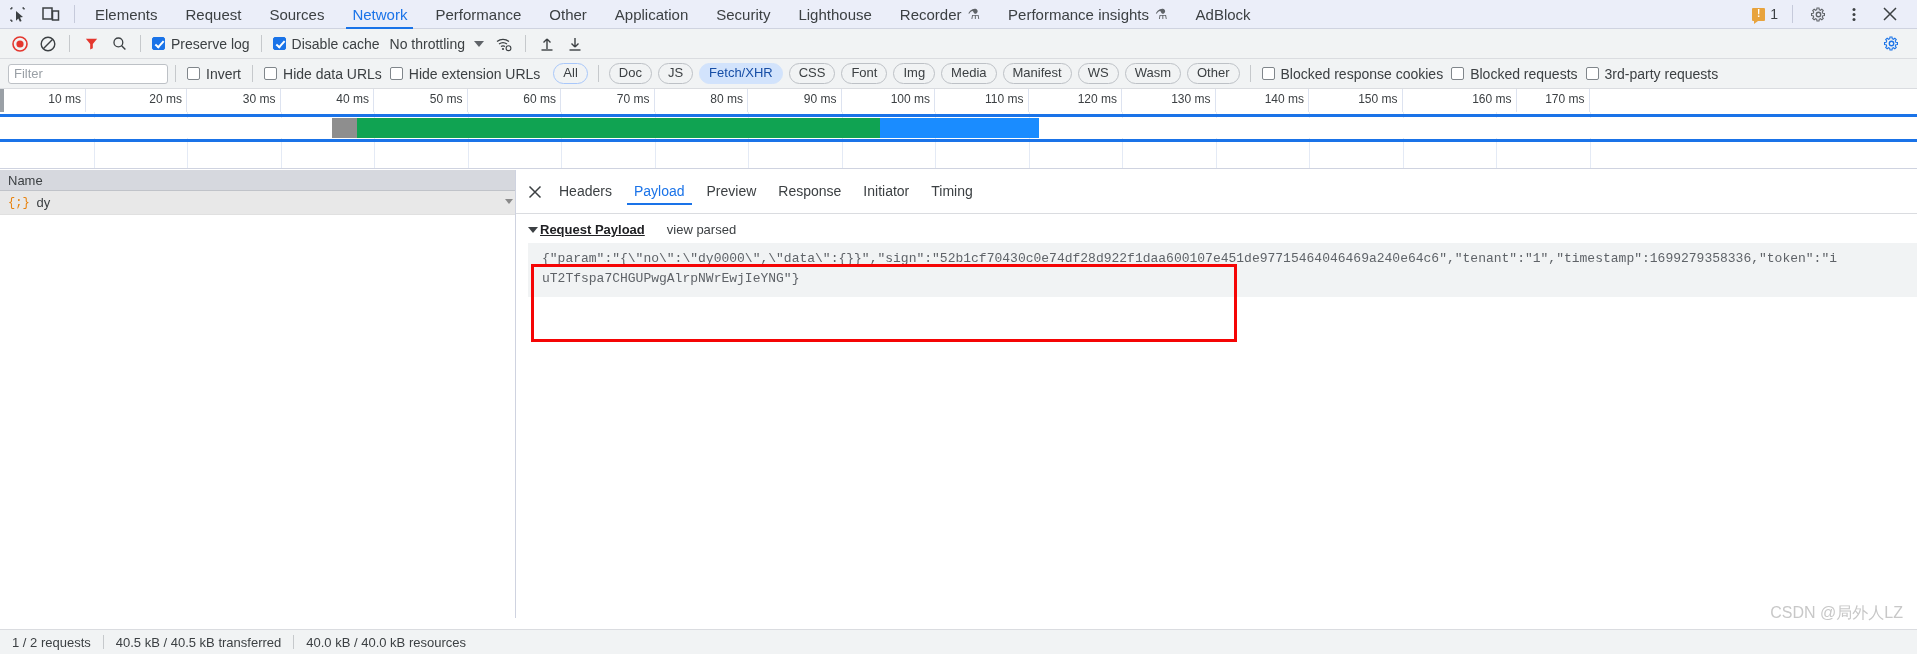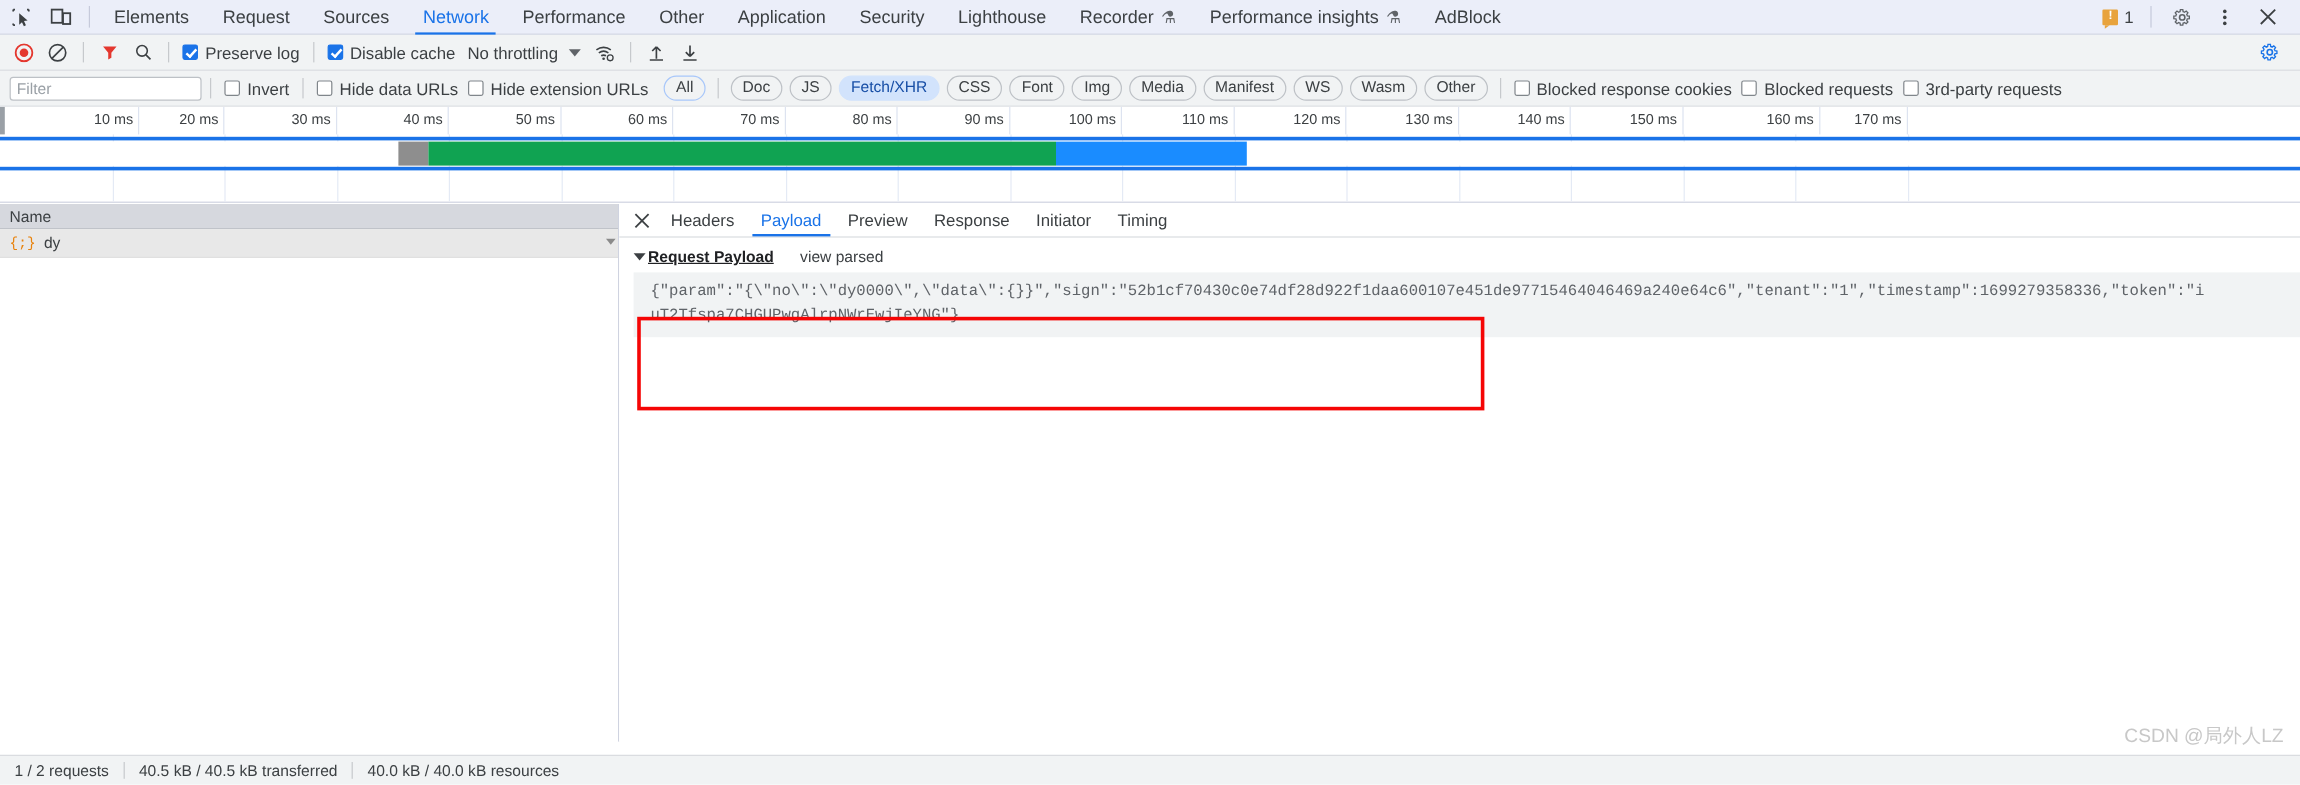--- a/index.html
+++ b/index.html
@@ -236,21 +236,21 @@
 
   
   #detail {
     flex: 1;
     background: #fff;
     display: flex; flex-direction: column;
     position: relative;
     overflow: hidden;
   }
   #detail-tabs {
-    height: 28px;
+    height: 44px;
     border-bottom: 1px solid #dadce0;
     display: flex; align-items: center;
     font-size: 14px; color: #3c4043;
     padding-left: 6px;
     flex: none;
   }
   .close-x {
     width: 26px; height: 26px;
     display: flex; align-items: center; justify-content: center;
     cursor: pointer; font-size: 16px; color: #3c4043;
@@ -518,21 +518,21 @@
   </label>
   <label class="chk-wrap">
     <span class="cbox"></span>
     <span>3rd-party requests</span>
   </label>
 </div>
 
 <div id="overview">
   <div id="scrollbar-left"></div>
   <div id="ruler">
-      <div class="tick" style="left: 0px; width: 116px;">10 ms</div>
+      <div class="tick" style="left: 0px; width: 86px;">10 ms</div>
       <div class="tick" style="left: 93.5px; width: 93.5px;">20 ms</div>
       <div class="tick" style="left: 187px; width: 93.5px;">30 ms</div>
       <div class="tick" style="left: 280.5px; width: 93.5px;">40 ms</div>
       <div class="tick" style="left: 374px; width: 93.5px;">50 ms</div>
       <div class="tick" style="left: 467.5px; width: 93.5px;">60 ms</div>
       <div class="tick" style="left: 561px; width: 93.5px;">70 ms</div>
       <div class="tick" style="left: 654.5px; width: 93.5px;">80 ms</div>
       <div class="tick" style="left: 748px; width: 93.5px;">90 ms</div>
       <div class="tick" style="left: 841.5px; width: 93.5px;">100 ms</div>
       <div class="tick" style="left: 935px; width: 93.5px;">110 ms</div>

